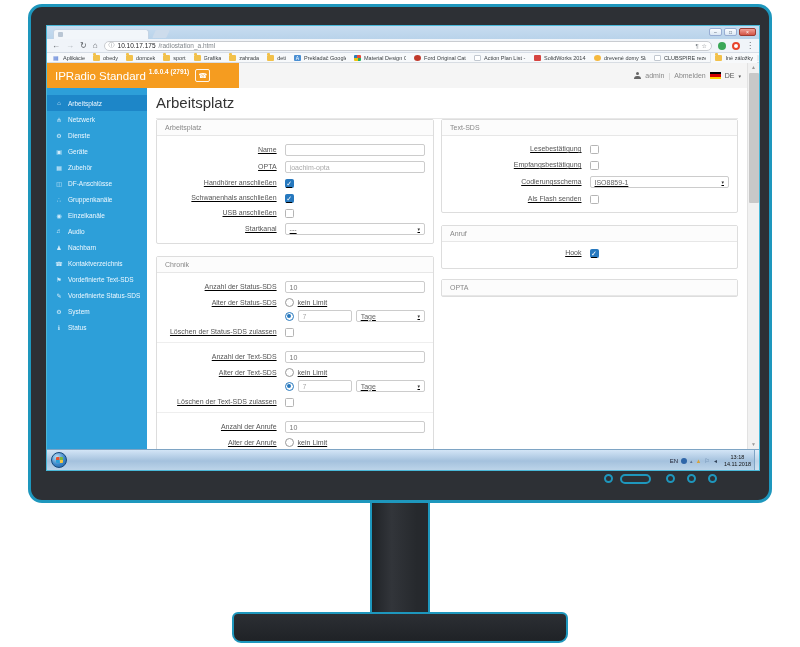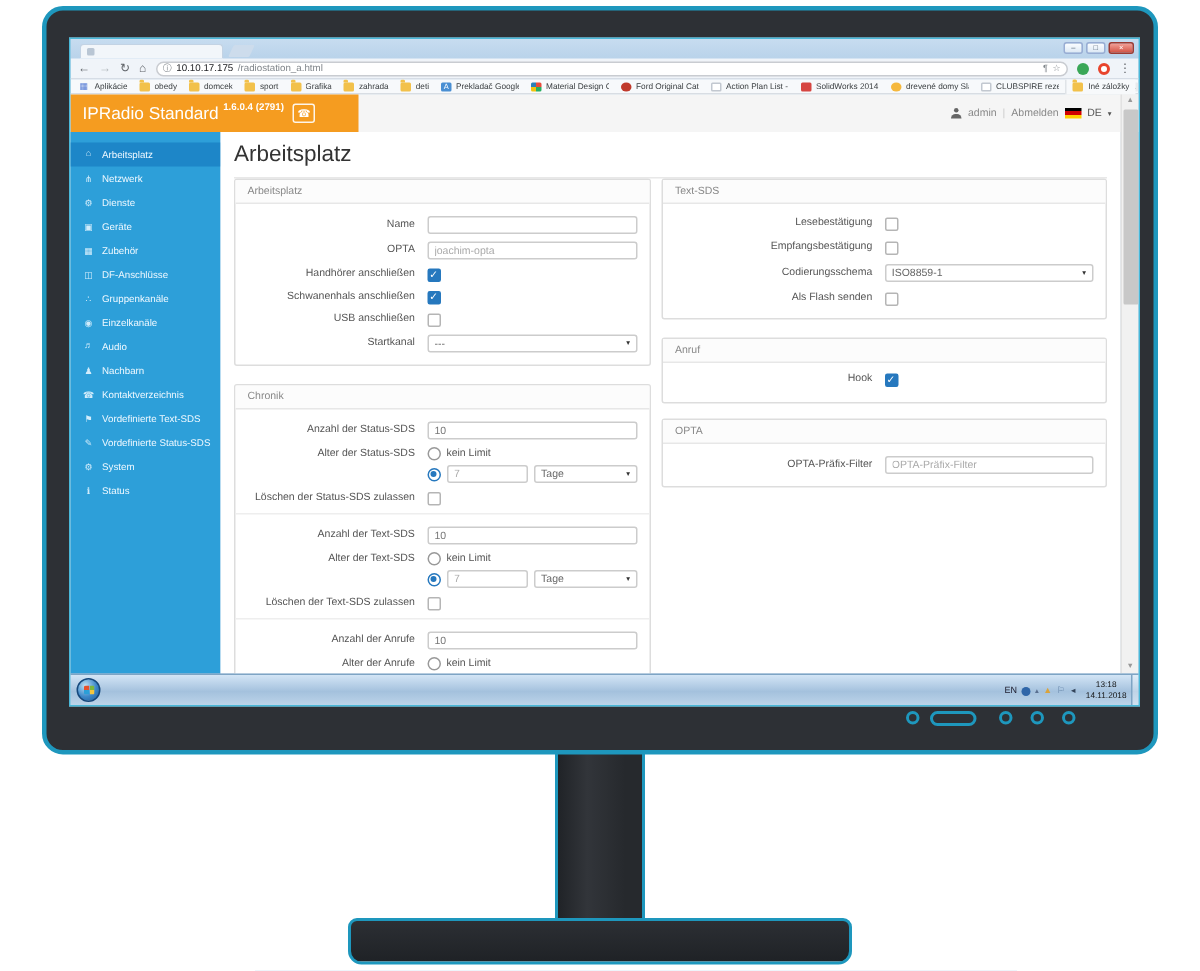--- a/index.html
+++ b/index.html
@@ -84,21 +84,21 @@
   .s-ic{width:8px;text-align:center;font-size:6px;color:#d2ecfb;flex:none;}
 
   .main{position:absolute;left:100px;top:62px;width:600px;height:361px;background:#fff;overflow:hidden;}
   .page-title{font-size:15px;font-weight:400;color:#333;margin:6px 0 6px 9px;line-height:1.2;}
   .title-rule{height:1px;background:#e8e8e8;margin:0 9px 4px 9px;}
   .col-left{position:absolute;left:9px;top:31px;width:278px;}
   .col-right{position:absolute;left:294px;top:31px;width:297px;}
 
   .panel{border:1px solid #ddd;border-radius:2px;background:#fff;margin-bottom:12px;}
   .panel-h{font-size:7px;color:#888;padding:4px 8px;border-bottom:1px solid #e7e7e7;background:#fcfcfc;}
-  .panel-b{padding:8px;}
+  .panel-b{padding:8px;text-decoration:underline;}
   .row{display:flex;align-items:center;margin-bottom:5px;}
   .row:last-child{margin-bottom:0;}
   .row.top{align-items:flex-start;}
   .lbl{width:46%;text-align:right;padding-right:8px;font-size:7px;color:#555;line-height:10px;flex:none;}
   .col-right .lbl{width:50%;}
   .ctl{flex:1;display:flex;align-items:center;min-width:0;}
   .ctl.stack{flex-direction:column;align-items:stretch;gap:3px;}
   input.txt{width:100%;height:12px;border:1px solid #ccc;border-radius:2px;font-size:7px;padding:0 4px;color:#777;
     font-family:"Liberation Sans","DejaVu Sans",sans-serif;outline:none;background:#fff;}
   input.txt::placeholder{color:#aaa;}
@@ -511,28 +511,20 @@
               <div class="lbl">Hook</div>
               <div class="ctl">
                   <span class="cb on">✓</span>
                 </div>
             </div>
           </div>
         </div>
 
         <div class="panel">
           <div class="panel-h">OPTA</div>
-          <div class="panel-b">
-            <div class="row">
-              <div class="lbl">OPTA-Präfix-Filter</div>
-              <div class="ctl">
-                  <input class="txt" placeholder="OPTA-Präfix-Filter" style="">
-                </div>
-            </div>
-          </div>
         </div>
       </div>
     </div>
 
     <div class="page-scrollbar">
       <div class="sb-arrow">▲</div>
       <div class="sb-thumb"></div>
       <div class="sb-arrow" style="position:absolute;bottom:0;width:100%">▼</div>
     </div>
 

